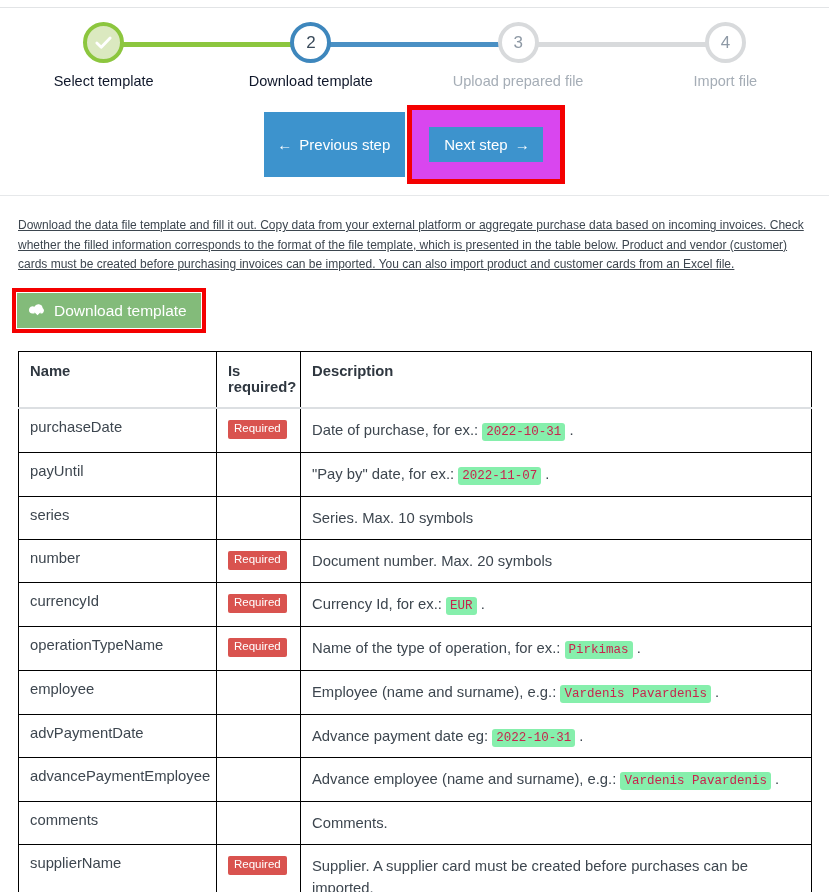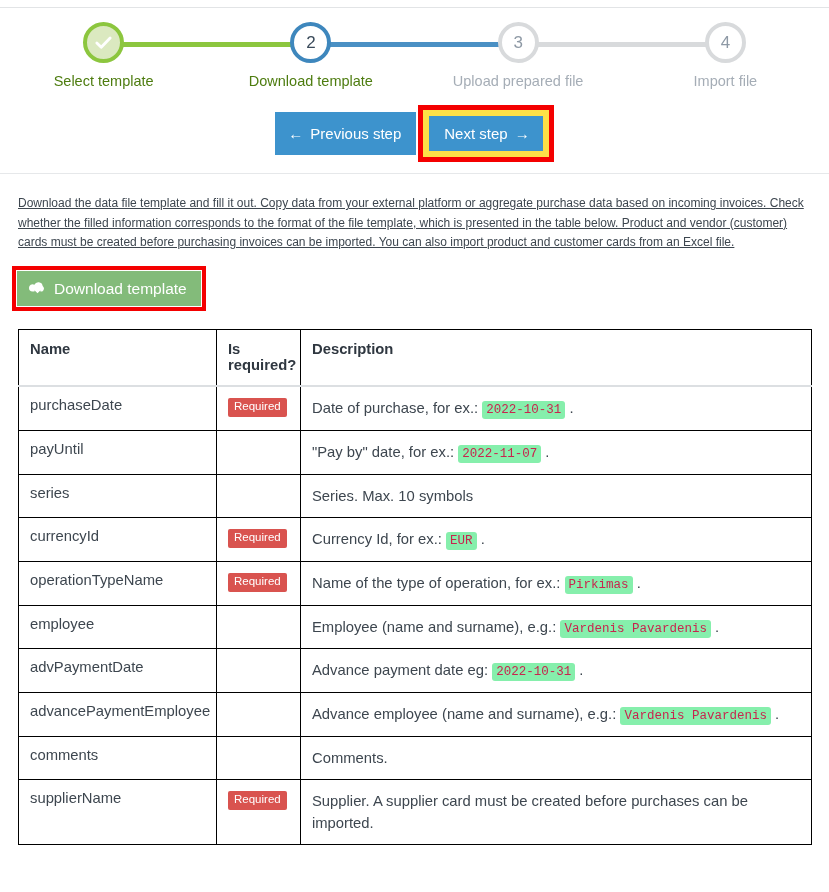--- a/index.html
+++ b/index.html
@@ -78,21 +78,21 @@
   .step.done .circle svg { display: block; }
   .step.current .circle {
     border-color: #3e87bd;
     color: #3a4a5a;
     background: #fff;
   }
   .step.pending .circle { border-color: #d8dadc; color: #8e99a5; }
   .step-label {
     margin-top: 10px;
     font-size: 14.5px;
-    color: #4d7c0f;
+    color: #0f172a;
   }
   .step.pending .step-label { color: #a5adb6; }
 
   
   .btn-row {
     display: flex;
     justify-content: center;
     margin-top: 16px;
     position: relative;
   }
@@ -107,22 +107,22 @@
     display: flex;
     align-items: center;
     gap: 7px;
     cursor: pointer;
     line-height: 1.15;
   }
   .btn-step.next { padding: 9px 13px 9px 15px; }
   .hl-wrap {
     position: relative;
     border: 5px solid #f40000;
-    background: #fde047;
-    padding: 6px;
+    background: #d946ef;
+    padding: 17px;
     margin: -7px 0 -7px 2px;
   }
   .arrow { font-size: 15px; line-height: 1; }
 
   hr.sep {
     border: none;
     border-top: 1px solid #e6e8ea;
     margin: 18px 0 0 0;
   }
 
@@ -306,20 +306,25 @@
             <td>payUntil</td>
             <td class="req-cell"></td>
             <td><span class="desc-line">"Pay by" date, for ex.: <code class="snip">2022-11-07</code> .</span></td>
           </tr>
           <tr>
             <td>series</td>
             <td class="req-cell"></td>
             <td><span class="desc-line">Series. Max. 10 symbols</span></td>
           </tr>
           <tr>
+            <td>number</td>
+            <td class="req-cell"><span class="badge-required">Required</span></td>
+            <td><span class="desc-line">Document number. Max. 20 symbols</span></td>
+          </tr>
+          <tr>
             <td>currencyId</td>
             <td class="req-cell"><span class="badge-required">Required</span></td>
             <td><span class="desc-line">Currency Id, for ex.: <code class="snip">EUR</code> .</span></td>
           </tr>
           <tr>
             <td>operationTypeName</td>
             <td class="req-cell"><span class="badge-required">Required</span></td>
             <td><span class="desc-line">Name of the type of operation, for ex.: <code class="snip">Pirkimas</code> .</span></td>
           </tr>
           <tr>

